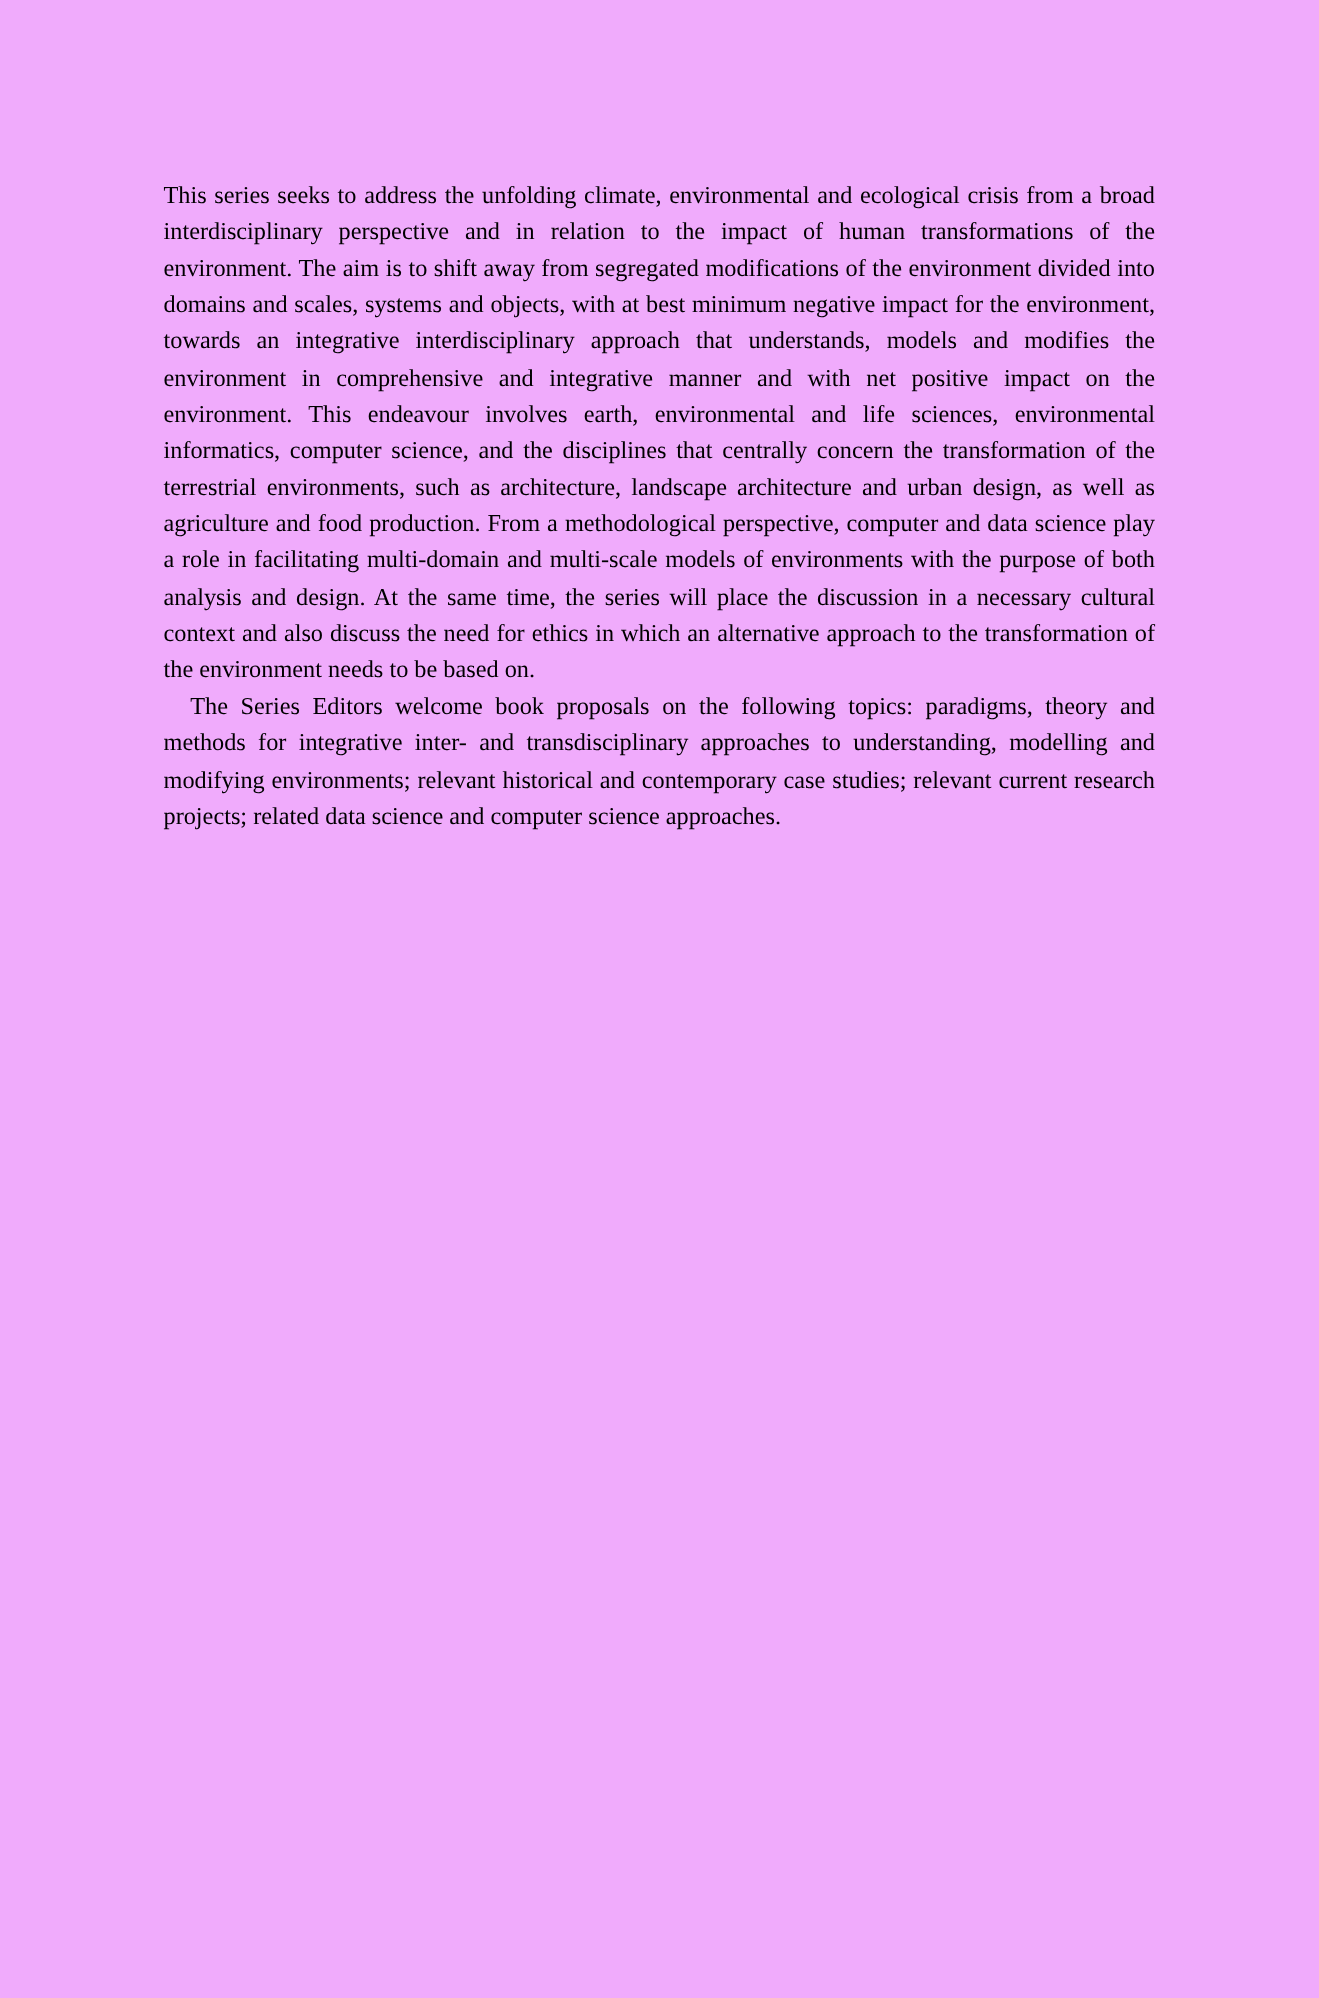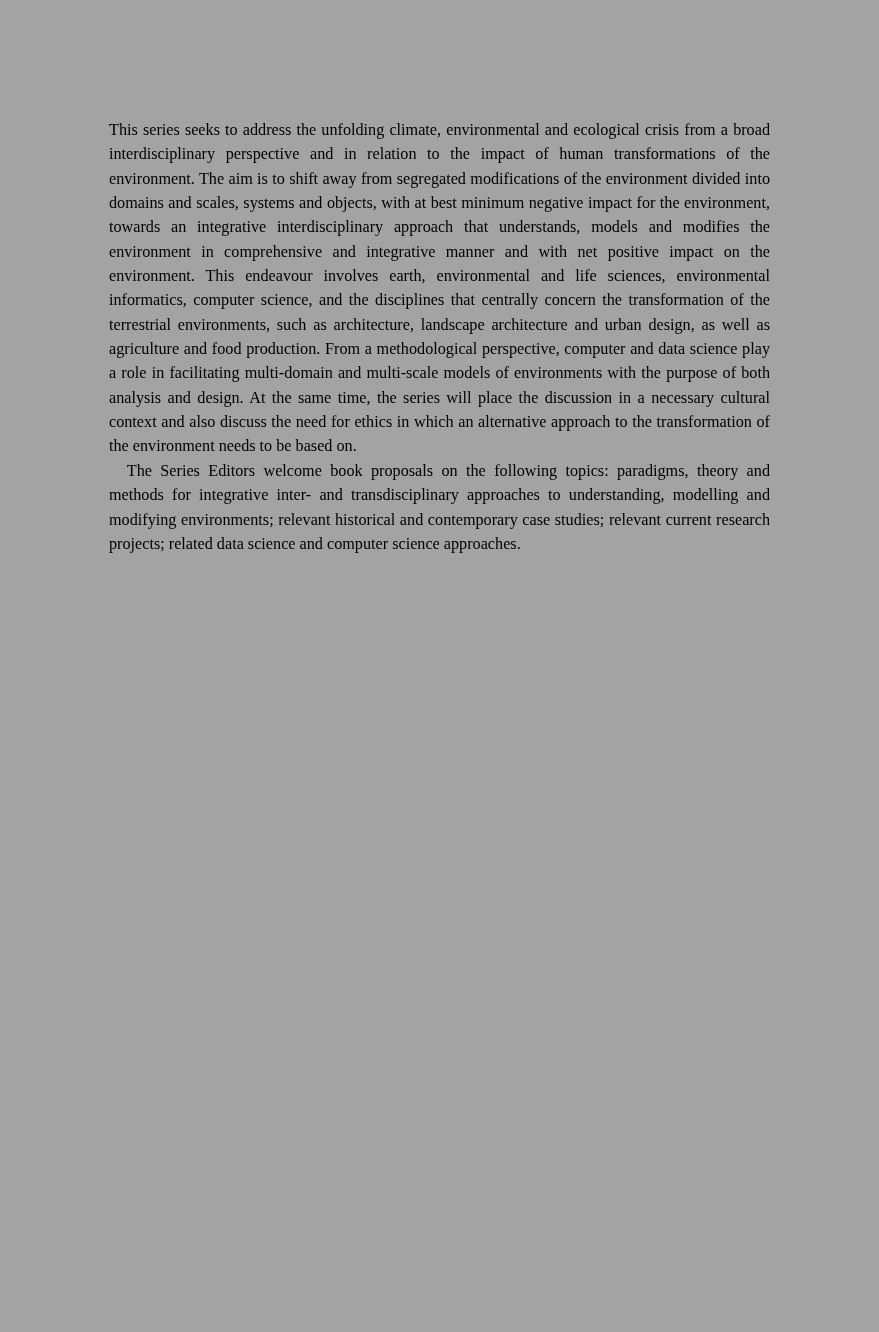--- a/index.html
+++ b/index.html
@@ -11,21 +11,21 @@
     width: 879px;
     height: 1332px;
     overflow: hidden;
     font-family: "Liberation Serif", "DejaVu Serif", serif;
     color: #000000;
   }
   .page {
     position: relative;
     width: 879px;
     height: 1332px;
-    background: #a3a3a3;
+    background: #f0abfc;
     box-sizing: border-box;
   }
   .text-block {
     position: absolute;
     left: 109px;
     top: 118px;
     width: 661px;
   }
   .para {
     margin: 0;

